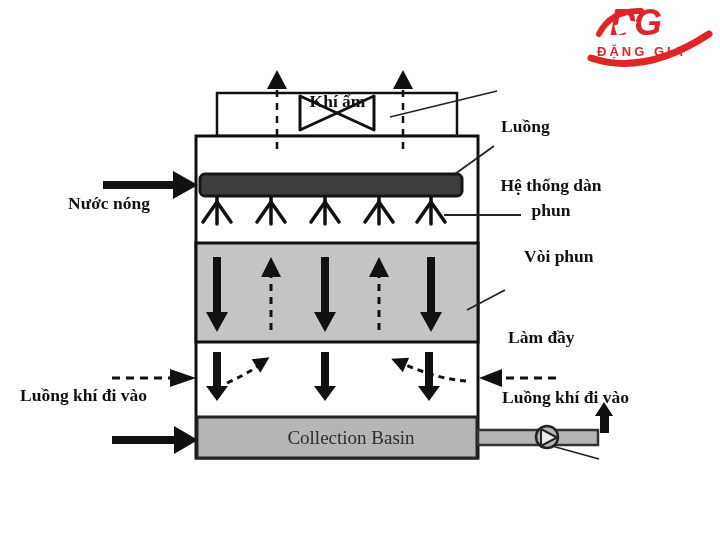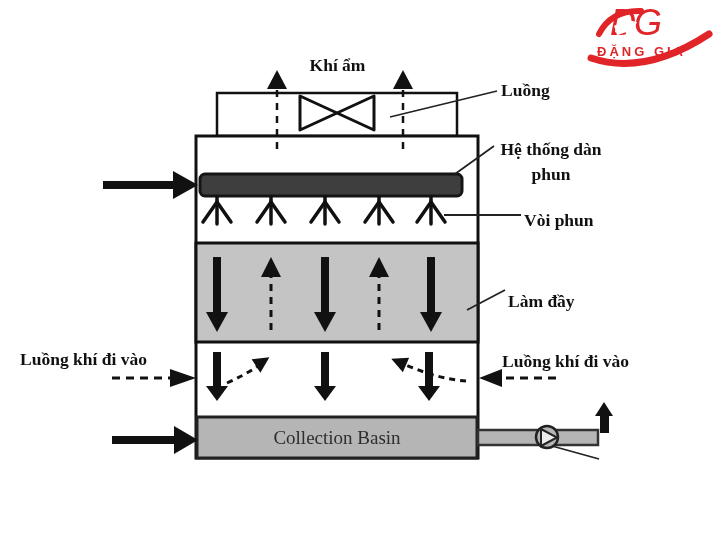--- a/index.html
+++ b/index.html
@@ -1,28 +1,28 @@
 <!DOCTYPE html>
 <html><head>
 <meta charset="utf-8">
 <style>
   html,body{margin:0;padding:0;background:#fff;}
   #stage{position:relative;width:720px;height:540px;background:#ffffff;overflow:hidden;
          font-family:"Liberation Serif","DejaVu Serif",serif;}
   svg{position:absolute;left:0;top:0;}
-  .label{position:absolute;font-weight:600;font-size:17.5px;color:#111;white-space:nowrap;line-height:1.2;}
+  .label{position:absolute;font-weight:600;font-size:17.5px;color:#111;white-space:nowrap;line-height:1.2;margin-top:36px;}
   .label.center{text-align:center;}
   .wrap{white-space:normal;}
-  #basin-label{position:absolute;left:197px;top:419px;width:280px;height:38px;
+  #basin-label{position:absolute;left:211px;top:419px;width:280px;height:38px;
                display:flex;align-items:center;justify-content:center;
                font-size:19px;font-weight:500;color:#2e2e2e;}
   
   #logo{position:absolute;left:583px;top:4px;width:134px;height:64px;}
   #logo .dg{position:absolute;left:27px;top:-2px;font-family:"Liberation Sans","DejaVu Sans",sans-serif;
-            font-style:italic;font-weight:400;font-size:36px;letter-spacing:-2px;color:#e02428;}
+            font-style:italic;font-weight:700;font-size:36px;letter-spacing:-2px;color:#e02428;}
   #logo .brand{position:absolute;left:14px;top:40px;font-family:"Liberation Sans","DejaVu Sans",sans-serif;
                font-weight:700;font-size:13px;letter-spacing:3px;color:#e02428;}
 </style>
 </head>
 <body>
 
 <div id="stage">
 
   <svg width="720" height="540" viewBox="0 0 720 540">
 
@@ -154,20 +154,21 @@
       <line x1="467" y1="310" x2="505" y2="290"></line>
       <line x1="552" y1="446" x2="599" y2="459"></line>
     </g>
   </svg>
 
   <div class="label center" style="left:285px;top:55px;width:105px;">Khí ẩm</div>
   <div class="label" style="left:501px;top:80px;">Luồng</div>
   <div class="label center wrap" style="left:498px;top:137px;width:106px;line-height:25px;">Hệ thống dàn phun</div>
   <div class="label" style="left:524px;top:210px;">Vòi phun</div>
   <div class="label" style="left:508px;top:291px;">Làm đầy</div>
+  <div class="label" style="left:68px;top:157px;">Nước nóng</div>
   <div class="label" style="left:20px;top:349px;">Luồng khí đi vào</div>
   <div class="label" style="left:502px;top:351px;">Luồng khí đi vào</div>
   <div id="basin-label">Collection Basin</div>
 
   <div id="logo">
     <svg width="134" height="64" viewBox="0 0 134 64">
       <path d="M16,30 Q28,6 58,7" fill="none" stroke="#e02428" stroke-width="6" stroke-linecap="round"></path>
       <path d="M8,54 Q62,72 126,30" fill="none" stroke="#e02428" stroke-width="7" stroke-linecap="round"></path>
     </svg>
     <div class="dg">DG</div>

